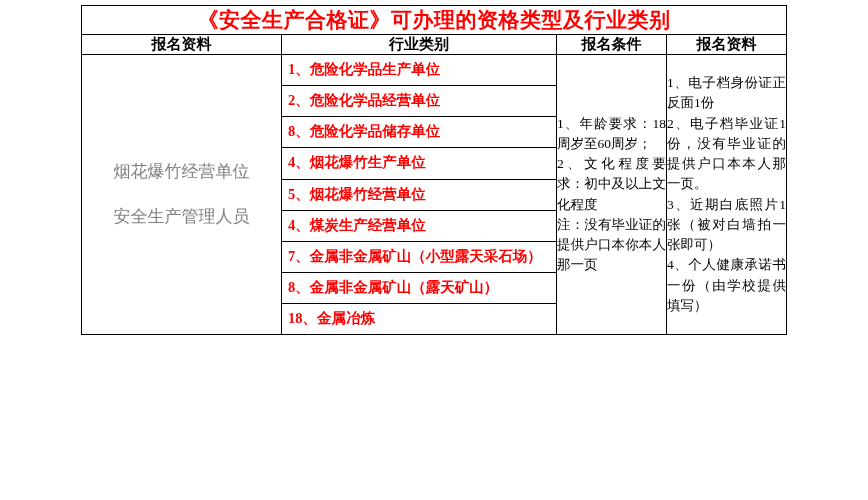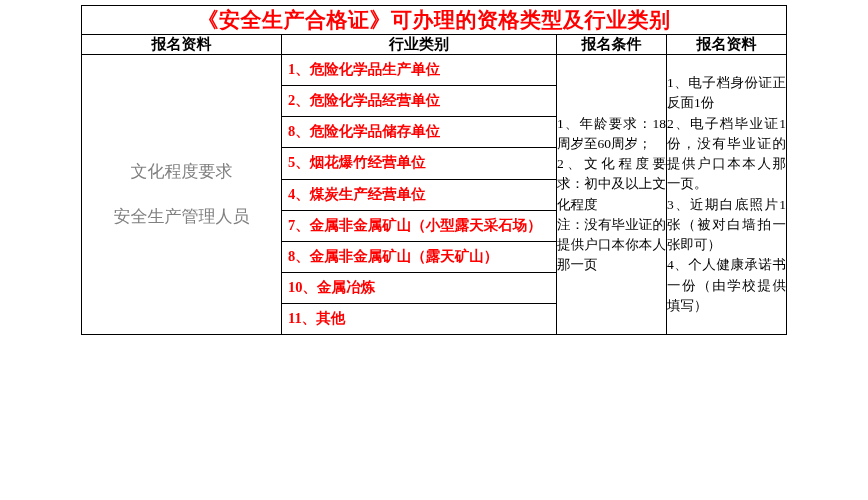--- a/index.html
+++ b/index.html
@@ -109,52 +109,52 @@
         </td>
       </tr>
       <tr>
         <td class="hdr">报名资料</td>
         <td class="hdr">行业类别</td>
         <td class="hdr">报名条件</td>
         <td class="hdr">报名资料</td>
       </tr>
       <tr>
         <td class="qual-cell">
-          <div>文化程度要求</div>
+          <div>烟花爆竹经营单位</div>
           <div>安全生产管理人员</div>
         </td>
         <td>
           <table class="inner">
             <tbody>
               <tr>
                   <td>1、危险化学品生产单位</td>
                 </tr>
               <tr>
                   <td>2、危险化学品经营单位</td>
                 </tr>
               <tr>
                   <td>8、危险化学品储存单位</td>
                 </tr>
               <tr>
+                  <td>4、烟花爆竹生产单位</td>
+                </tr>
+              <tr>
                   <td>5、烟花爆竹经营单位</td>
                 </tr>
               <tr>
                   <td>4、煤炭生产经营单位</td>
                 </tr>
               <tr>
                   <td>7、金属非金属矿山（小型露天采石场）</td>
                 </tr>
               <tr>
                   <td>8、金属非金属矿山（露天矿山）</td>
                 </tr>
               <tr>
-                  <td>10、金属冶炼</td>
-                </tr>
-              <tr>
-                  <td>11、其他</td>
+                  <td>18、金属冶炼</td>
                 </tr>
             </tbody>
           </table>
         </td>
         <td class="cond-cell" style="white-space:pre-line;">1、年龄要求：18周岁至60周岁；
 2、文化程度要求：初中及以上文化程度
 注：没有毕业证的提供户口本你本人那一页</td>
         <td class="mat-cell" style="white-space:pre-line;">1、电子档身份证正反面1份
 2、电子档毕业证1份，没有毕业证的提供户口本本人那一页。
 3、近期白底照片1张（被对白墙拍一张即可）

